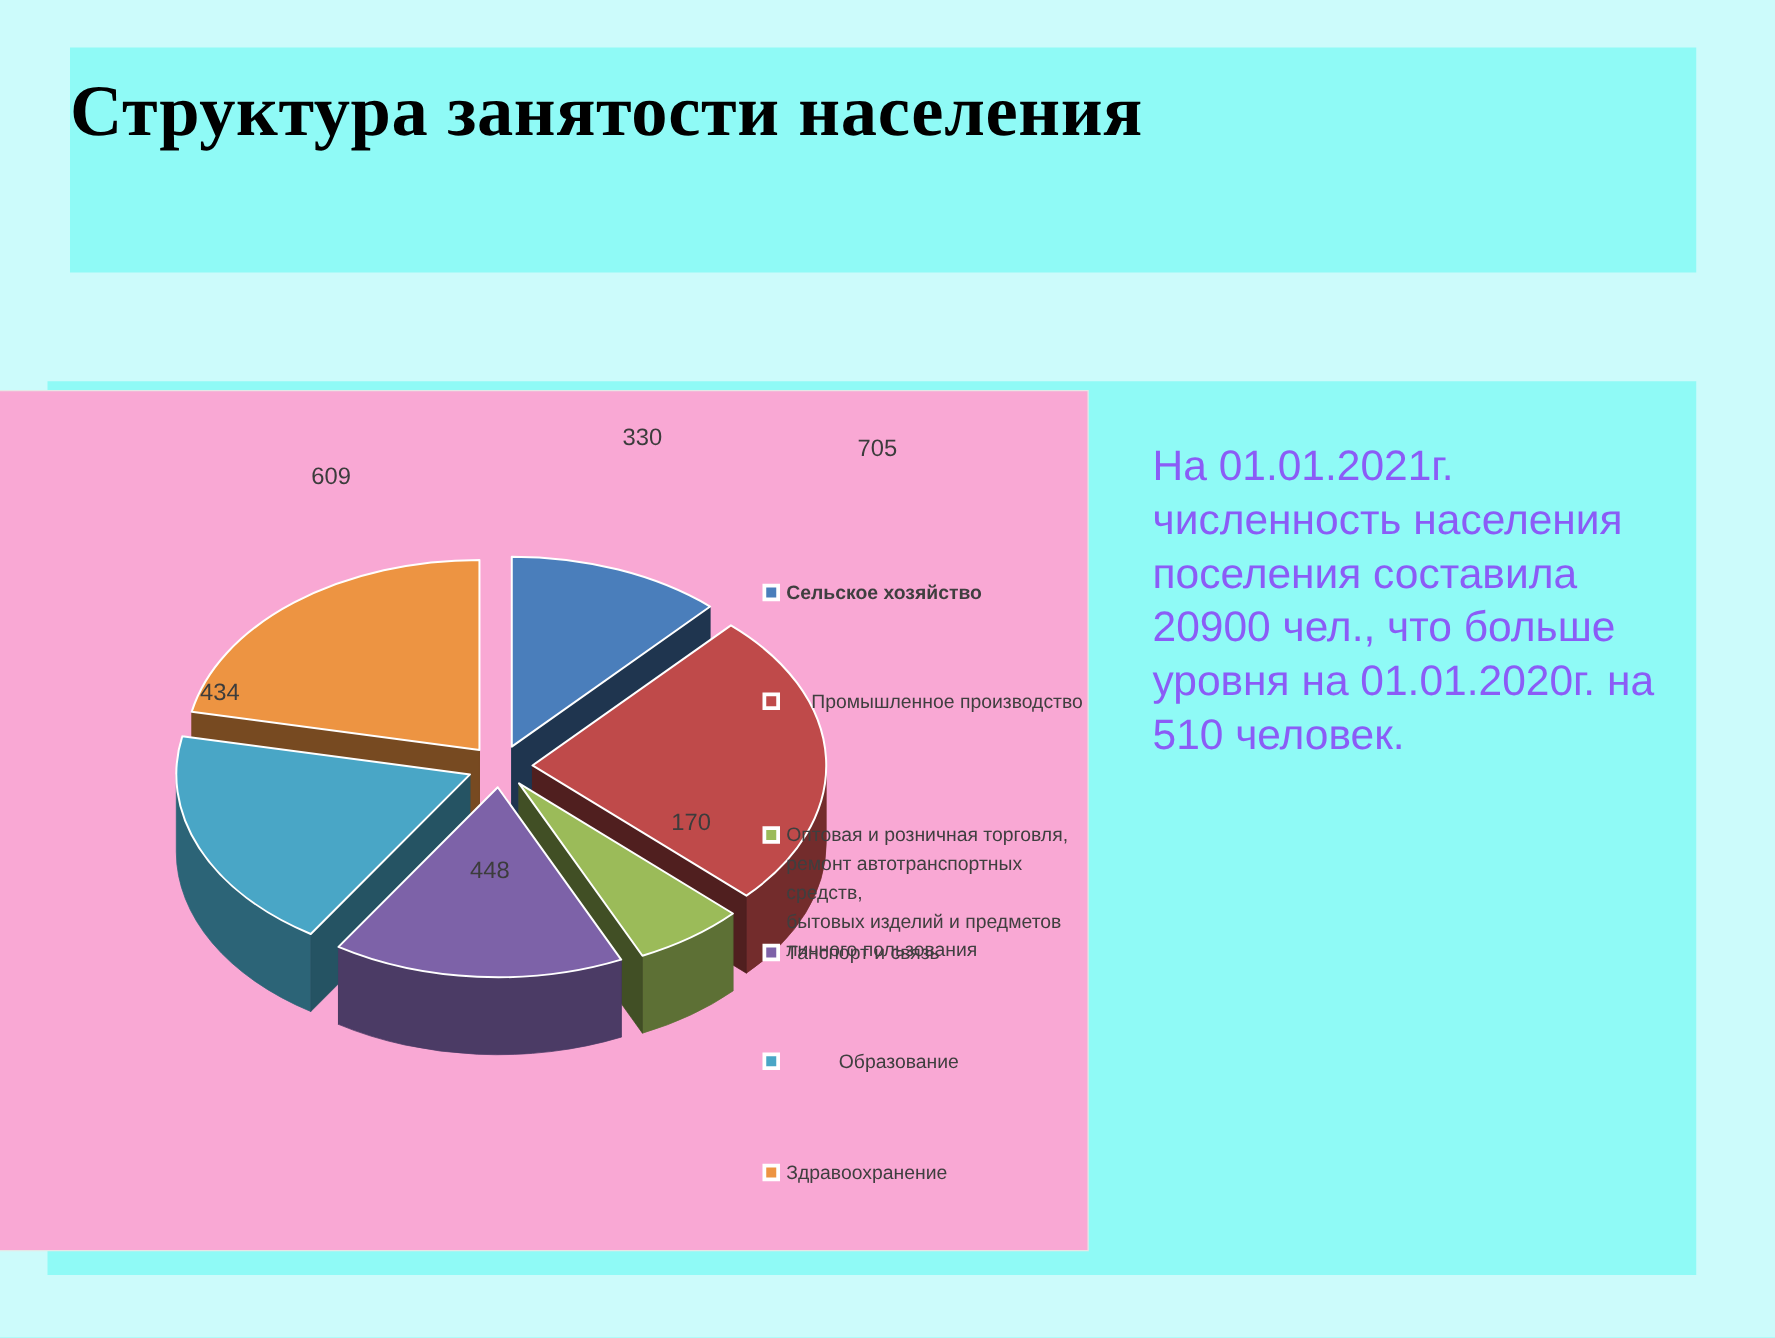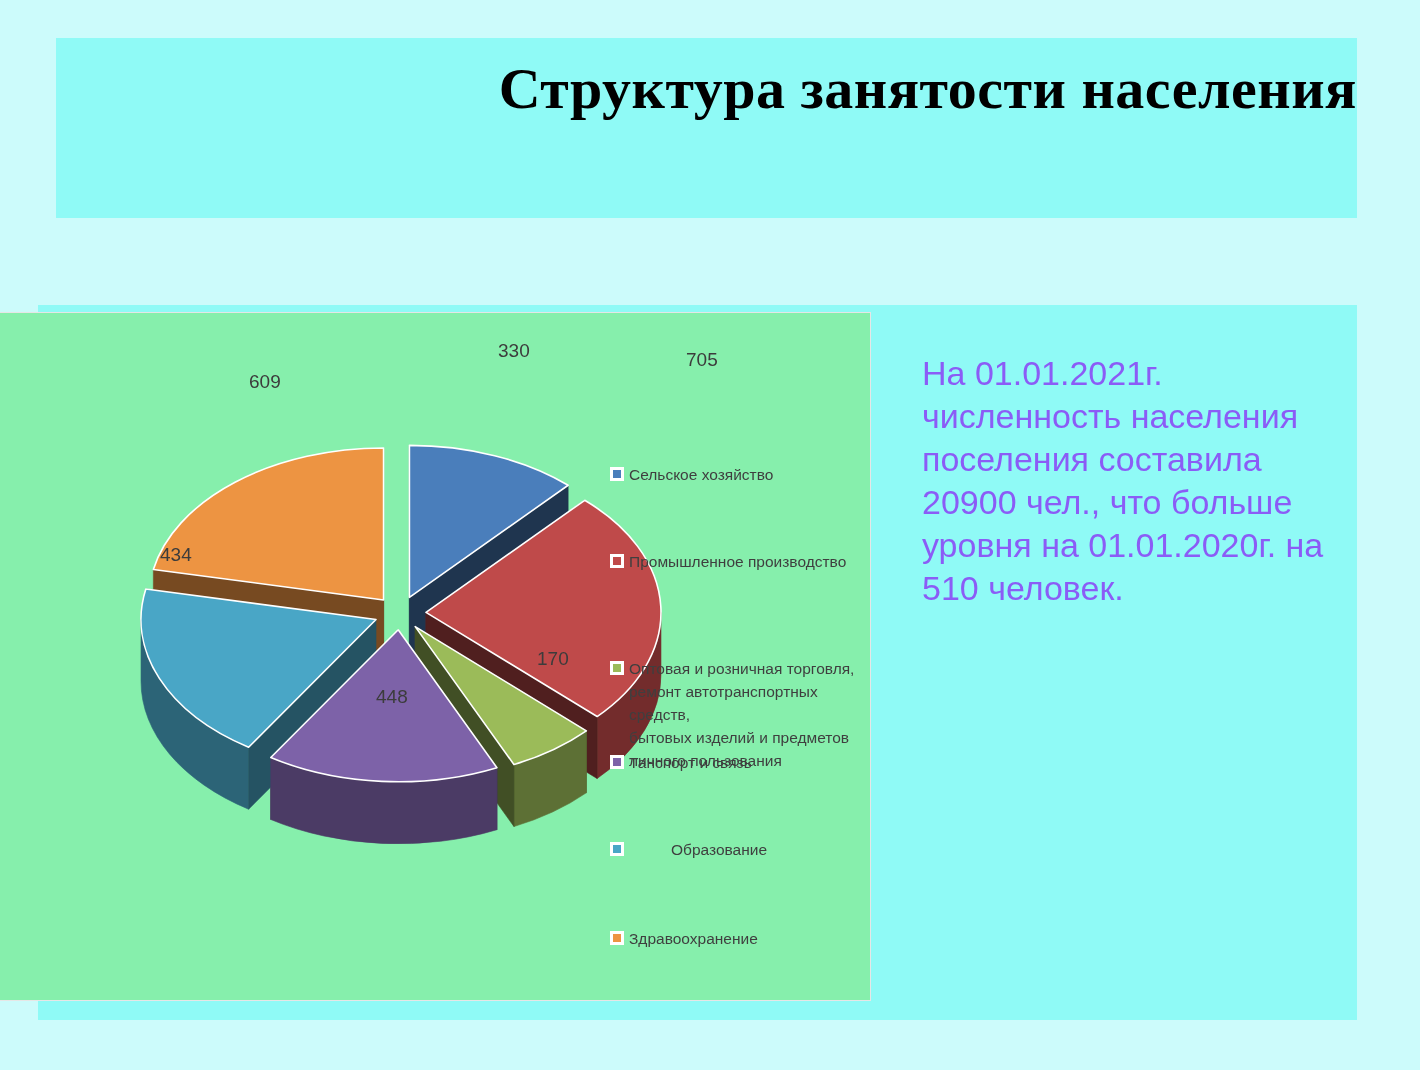--- a/index.html
+++ b/index.html
@@ -22,21 +22,21 @@
     top: 38px;
     width: 1301px;
     height: 180px;
     background: #8ffaf6;
   }
   #page-title {
     position: absolute;
     left: 0;
     top: 16px;
     width: 100%;
-    text-align: right;
+    text-align: left;
     font-family: "Liberation Serif", serif;
     font-weight: bold;
     font-size: 58px;
     line-height: 70px;
     color: #000000;
     letter-spacing: 0.5px;
   }
 
   
   #content-band {
@@ -48,21 +48,21 @@
     background: #8ffaf6;
   }
 
   
   #chart-panel {
     position: absolute;
     left: 0px;
     top: 313px;
     width: 870px;
     height: 687px;
-    background: #86efac;
+    background: #f9a8d4;
     box-shadow: 0 0 0 1px #e6e6e6;
     overflow: hidden;
   }
   #chart-svg {
     position: absolute;
     left: 0;
     top: 0;
   }
 
   
@@ -152,22 +152,22 @@
   <div id="value-labels">
       <div class="value-label" style="left: 498px; top: 27px;">330</div>
       <div class="value-label" style="left: 686px; top: 36px; text-align: center;">705</div>
       <div class="value-label" style="left: 249px; top: 58px;">609</div>
       <div class="value-label" style="left: 160px; top: 231px;">434</div>
       <div class="value-label" style="left: 376px; top: 373px;">448</div>
       <div class="value-label" style="left: 537px; top: 335px; text-align: center;">170</div>
     </div>
 
   <div id="legend">
-      <div class="legend-item" style="top: 0px;"><span class="legend-marker" style="background: rgb(74, 126, 187);"></span><span class="legend-text">Сельское хозяйство</span></div>
-      <div class="legend-item" style="top: 87px;"><span class="legend-marker" style="background: rgb(191, 74, 74);"></span><span class="legend-text">Промышленное производство</span></div>
+      <div class="legend-item" style="top: 0px; font-weight: bold;"><span class="legend-marker" style="background: rgb(74, 126, 187);"></span><span class="legend-text">Сельское хозяйство</span></div>
+      <div class="legend-item" style="top: 87px; gap: 20px;"><span class="legend-marker" style="background: rgb(191, 74, 74);"></span><span class="legend-text">Промышленное производство</span></div>
       <div class="legend-item" style="top: 194px;"><span class="legend-marker" style="background: rgb(155, 187, 89);"></span><span class="legend-text">Оптовая и розничная торговля,
 ремонт автотранспортных средств,
 бытовых изделий и предметов
 личного пользования</span></div>
       <div class="legend-item" style="top: 288px;"><span class="legend-marker" style="background: rgb(125, 98, 168);"></span><span class="legend-text">Танспорт и связь</span></div>
       <div class="legend-item" style="top: 375px; gap: 42px;"><span class="legend-marker" style="background: rgb(73, 166, 198);"></span><span class="legend-text">Образование</span></div>
       <div class="legend-item" style="top: 464px;"><span class="legend-marker" style="background: rgb(237, 148, 66);"></span><span class="legend-text">Здравоохранение</span></div>
     </div>
 </div>
 

